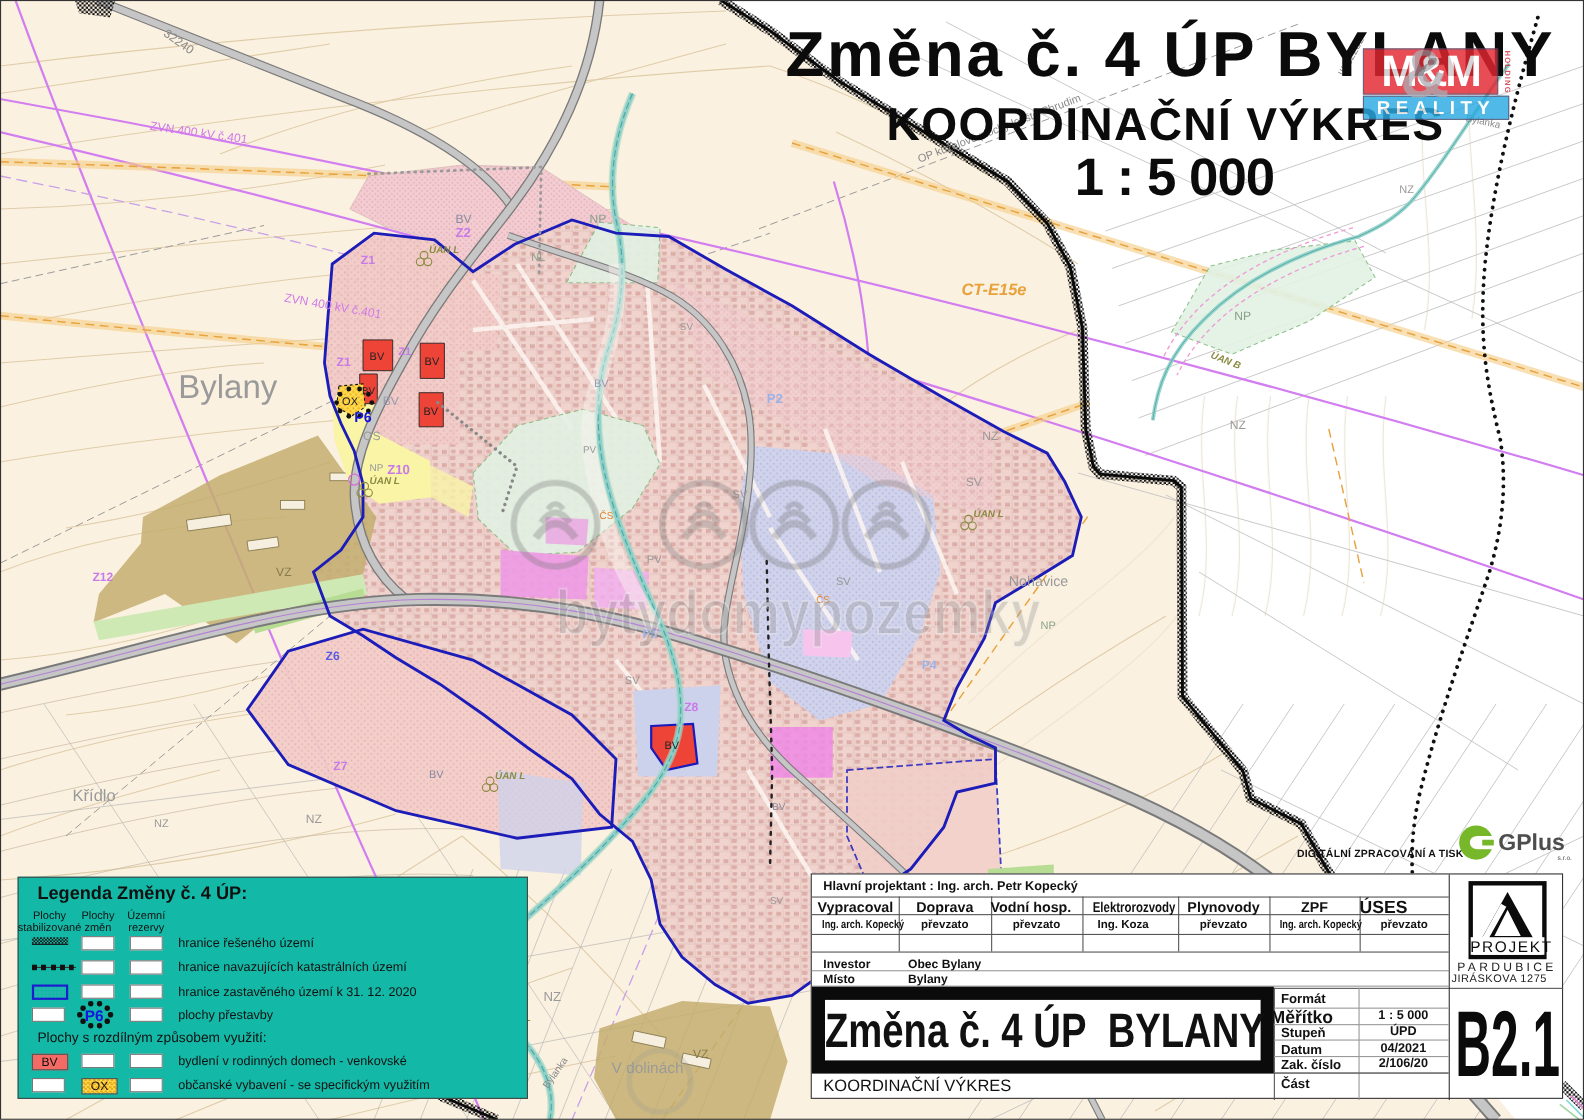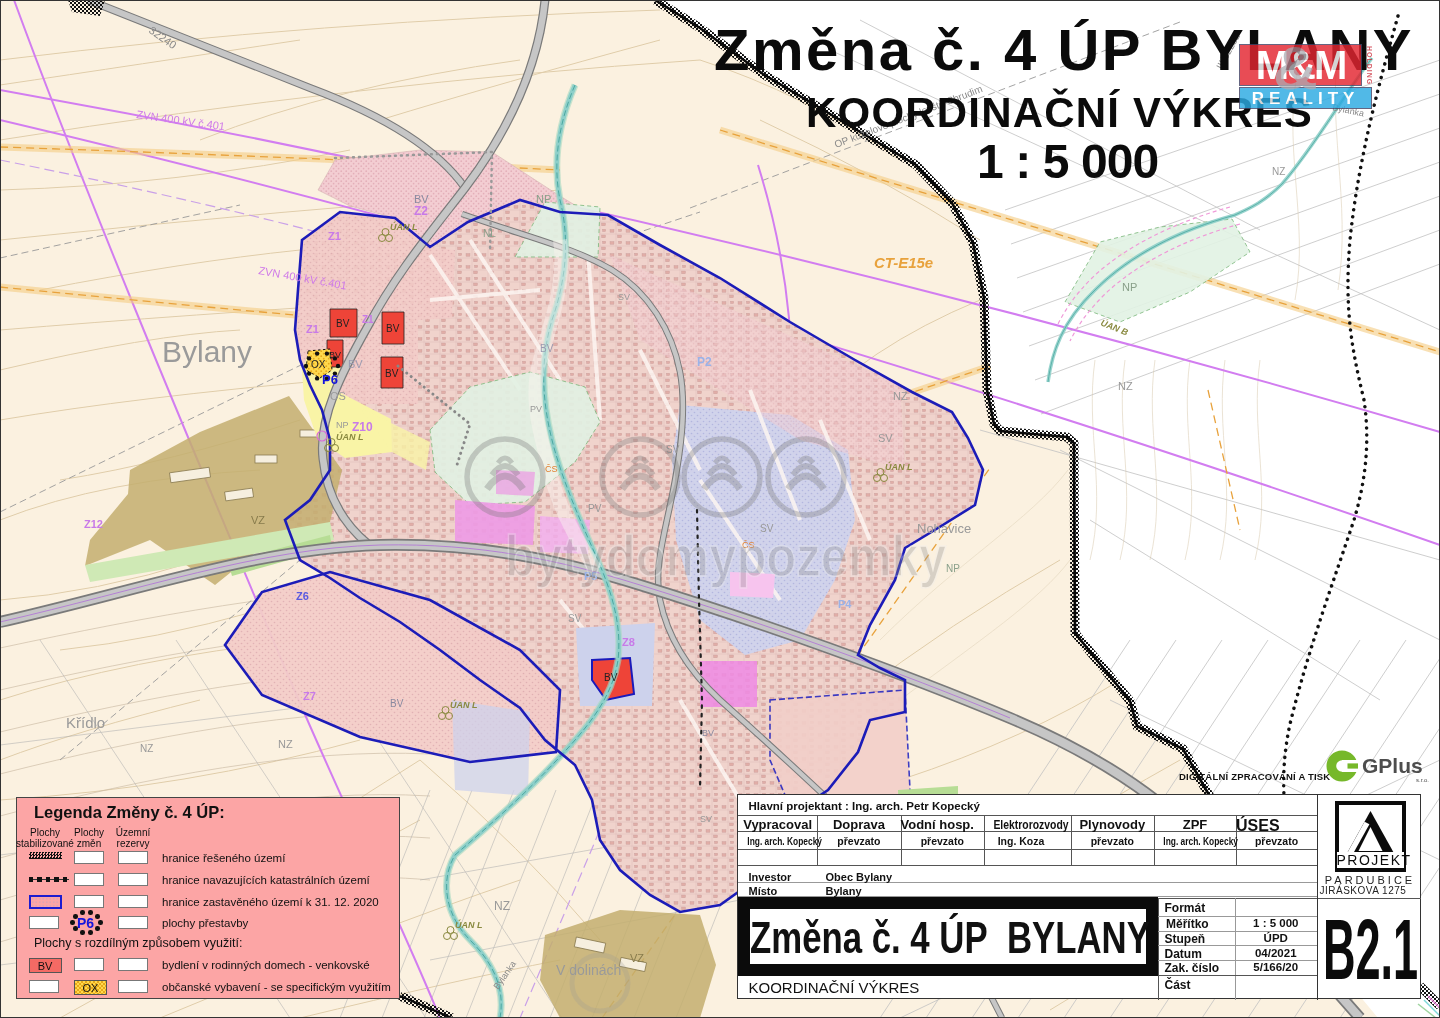--- a/index.html
+++ b/index.html
@@ -5,21 +5,21 @@
 #page{position:absolute;left:0;top:0;width:1440px;height:1018px;border:1.5px solid #333}
 .abs{position:absolute}
 .t1{left:714px;top:16px;font-weight:bold;font-size:58px;letter-spacing:2.5px;color:#0b0b0b;white-space:nowrap}
 .t2{left:806px;top:89px;font-weight:bold;font-size:42px;letter-spacing:1.2px;color:#0b0b0b;white-space:nowrap}
 .t3{left:977px;top:134px;font-weight:bold;font-size:48px;letter-spacing:-0.9px;color:#0b0b0b;white-space:nowrap}
 #mm{left:1239px;top:44px;width:133px;height:79px;opacity:0.82}
 #mmr{position:absolute;left:0;top:0;width:123px;height:42px;background:#e32530;border:1px solid #446;color:#fff;font-weight:bold;font-size:40px;text-align:center;line-height:40px;letter-spacing:-2px;overflow:hidden}
 #mmb{position:absolute;left:0px;top:43px;width:133px;height:22px;background:#2baae2;border:1px solid #446;color:#fff;font-weight:bold;font-size:17px;letter-spacing:5px;text-align:center;line-height:21px}
 #mmh{position:absolute;left:123px;top:2px;width:11px;height:40px;color:#cc3340;font-size:7px;font-weight:bold;writing-mode:vertical-rl;letter-spacing:1px}
 #mma{position:absolute;left:34px;top:-12px;color:#9a9aa2;font-size:62px;font-weight:bold;opacity:0.75}
-#legend{left:16px;top:797px;width:384px;height:202px;background:#fca5a5;border:1.5px solid #444;font-size:13px;color:#111}
+#legend{left:16px;top:797px;width:464px;height:202px;background:#14b8a6;border:1.5px solid #444;font-size:13px;color:#111}
 #tblock{left:737px;top:794px;width:684px;height:205px;background:#fff;border:1.5px solid #333;color:#111}
 #digit{left:1179px;top:771px;font-size:9.5px;font-weight:bold;color:#111;letter-spacing:0.2px}
 #gplus{left:1326px;top:748px;width:105px;height:40px}
 </style></head>
 <body>
 <svg width="1440" height="1018" viewBox="0 0 1440 1018" style="position:absolute;left:0;top:0">
 <defs>
 <pattern id="stip" width="5" height="5" patternUnits="userSpaceOnUse">
  <rect width="5" height="5" fill="#f3cdd2"></rect>
         <circle cx="1.2" cy="1.2" r="0.85" fill="#e3afb9"></circle>
@@ -486,28 +486,28 @@
     <div class="abs" style="left:498.0px;top:39.5px;width:81.0px;text-align:center;font-size:10.5px;font-weight:bold;white-space:nowrap">převzato</div>
     <div class="abs" style="left:10.5px;top:75.5px;font-size:11px;font-weight:bold;white-space:nowrap;">Investor</div>
     <div class="abs" style="left:87.5px;top:75.5px;font-size:11px;font-weight:bold;white-space:nowrap;">Obec Bylany</div>
     <div class="abs" style="left:10.5px;top:89.5px;font-size:11px;font-weight:bold;white-space:nowrap;">Místo</div>
     <div class="abs" style="left:87.5px;top:89.5px;font-size:11px;font-weight:bold;white-space:nowrap;">Bylany</div>
     <div class="abs" style="left:0.0px;top:102px;width:419.5px;height:79px;background:#0b0b0b"></div>
     <div class="abs" style="left:11.5px;top:114px;width:396px;height:55px;background:#fff"></div>
     <div class="abs" style="left:11.5px;top:118px;font-size:44px;font-weight:bold;white-space:nowrap;transform:scaleX(0.79);transform-origin:0 0">Změna č. 4 ÚP&nbsp; BYLANY</div>
     <div class="abs" style="left:10.5px;top:184px;font-size:15px;font-weight:normal;white-space:nowrap;">KOORDINAČNÍ VÝKRES</div>
     <div class="abs" style="left:426.5px;top:105.5px;font-size:12px;font-weight:bold;white-space:nowrap;">Formát</div>
-    <div class="abs" style="left:428px;top:121.5px;font-size:12px;font-weight:bold;white-space:nowrap;">Měřítko</div>
+    <div class="abs" style="left:417px;top:121.5px;font-size:16px;font-weight:bold;white-space:nowrap;">Měřítko</div>
     <div class="abs" style="left:496.5px;top:121.5px;width:82.5px;text-align:center;font-size:11.5px;font-weight:bold;white-space:nowrap">1 : 5 000</div>
     <div class="abs" style="left:426.5px;top:136.5px;font-size:12px;font-weight:bold;white-space:nowrap;">Stupeň</div>
     <div class="abs" style="left:496.5px;top:136.5px;width:82.5px;text-align:center;font-size:11.5px;font-weight:bold;white-space:nowrap">ÚPD</div>
     <div class="abs" style="left:426.5px;top:151.5px;font-size:12px;font-weight:bold;white-space:nowrap;">Datum</div>
     <div class="abs" style="left:496.5px;top:151.5px;width:82.5px;text-align:center;font-size:11.5px;font-weight:bold;white-space:nowrap">04/2021</div>
     <div class="abs" style="left:426.5px;top:166px;font-size:12px;font-weight:bold;white-space:nowrap;">Zak. číslo</div>
-    <div class="abs" style="left:496.5px;top:166px;width:82.5px;text-align:center;font-size:11.5px;font-weight:bold;white-space:nowrap">5/166/20</div>
+    <div class="abs" style="left:496.5px;top:166px;width:82.5px;text-align:center;font-size:11.5px;font-weight:bold;white-space:nowrap">2/106/20</div>
     <div class="abs" style="left:426.5px;top:183px;font-size:12px;font-weight:bold;white-space:nowrap;">Část</div>
     <div class="abs" style="left:596.5px;top:6px;width:71px;height:71px;border:4px solid #0b0b0b">
 <svg width="63" height="63" viewBox="0 0 63 63" style="position:absolute;left:0;top:0">
 <path d="M31.5,6 L56,50 L7,50 Z" fill="#0b0b0b"></path>
 <path d="M31.5,22 L43.5,46 L19.5,46 Z" fill="#fff"></path>
 <path d="M8,54 L28,18" stroke="#fff" stroke-width="5.5"></path>
 </svg>
 <div class="abs" style="left:-2px;top:47px;width:67px;background:#fff;font-size:14px;letter-spacing:1.5px;text-align:center;color:#0b0b0b">PROJEKT</div>
 </div>
     <div class="abs" style="left:582px;top:79px;width:100px;text-align:center;font-size:11px;letter-spacing:3px;color:#222">PARDUBICE</div>

